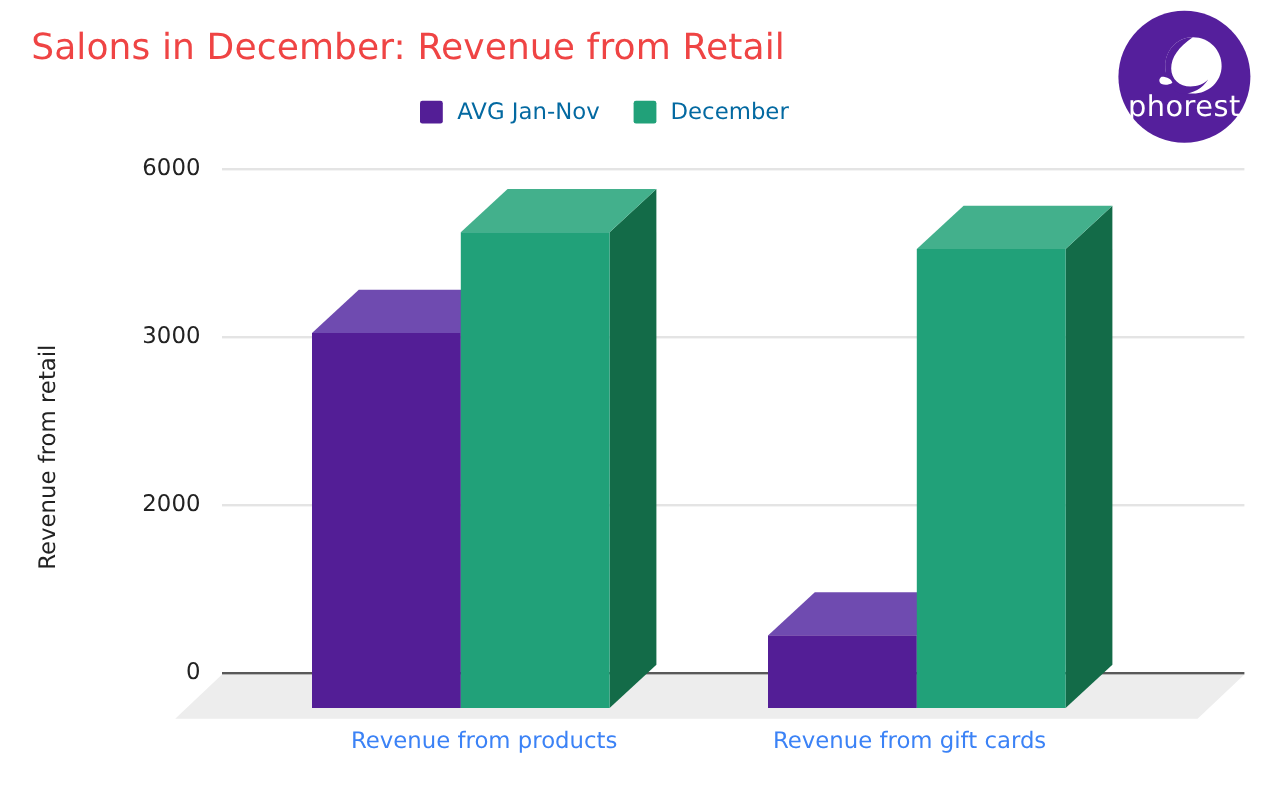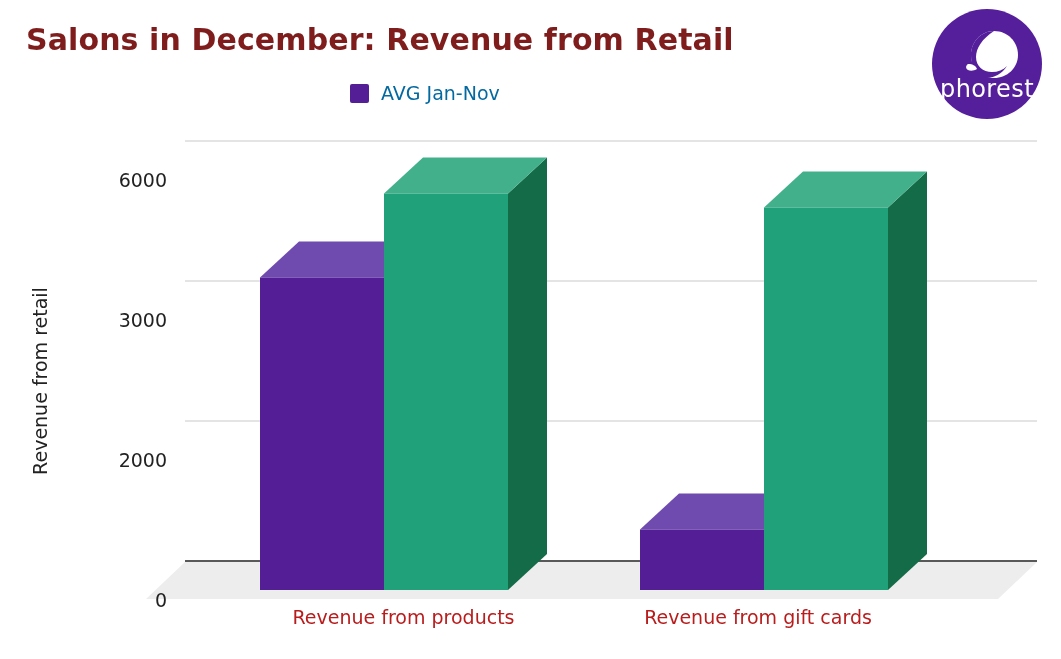--- a/index.html
+++ b/index.html
@@ -15,22 +15,22 @@
     font-family: "DejaVu Sans", "Liberation Sans", sans-serif;
     -webkit-font-smoothing: antialiased;
   }
 
   
   #chart-title {
     position: absolute;
     left: 26px;
     top: 22px;
     font-size: 30px;
-    color: #7f1d1d;
-    font-weight: 700;
+    color: #ef4444;
+    font-weight: 400;
     letter-spacing: 0.1px;
     white-space: nowrap;
   }
 
   
   #brand-logo {
     position: absolute;
     left: 932px;
     top: 9px;
     width: 110px;
@@ -112,41 +112,40 @@
     text-align: right;
     font-size: 19px;
     color: #222222;
     white-space: nowrap;
   }
   .ytick span {
     position: absolute;
     right: 0;
     top: -12px;
     white-space: nowrap;
-    margin-top: 40px;
   }
 
   #y-axis-label {
     position: absolute;
     left: -80px;
     top: 370px;
     width: 240px;
     text-align: center;
     transform: rotate(-90deg);
     transform-origin: center center;
     font-size: 19px;
     color: #222222;
     white-space: nowrap;
   }
 
   .xtick {
     position: absolute;
     top: 606px;
     font-size: 19px;
-    color: #b91c1c;
+    color: #3b82f6;
     text-align: center;
     white-space: nowrap;
   }
 
   
   #floor {
     position: absolute;
     left: 0;
     top: 0;
     width: 1061px;
@@ -167,20 +166,24 @@
     <path d="M36 55 C41 55 44 57 45 60 C42 62 38 62 36 61 C34 60 33 57 36 55 Z" fill="#ffffff"></path>
   </svg>
   <div class="logo-word">phorest</div>
 </div>
 
 <div id="legend">
   <div class="legend-item">
     <span class="legend-swatch" style="background: rgb(83, 30, 150);"></span>
     <span class="legend-label">AVG Jan-Nov</span>
   </div>
+  <div class="legend-item">
+    <span class="legend-swatch" style="background: rgb(33, 161, 121);"></span>
+    <span class="legend-label">December</span>
+  </div>
 </div>
 
 <div id="plot">
 
   <svg id="floor">
     <polygon points="185,562 1037,562 998,599 146,599" fill="#ededed"></polygon>
   </svg>
 
   <div id="gridlines">
       <div class="axis-line" style="top: 560px;"></div>

